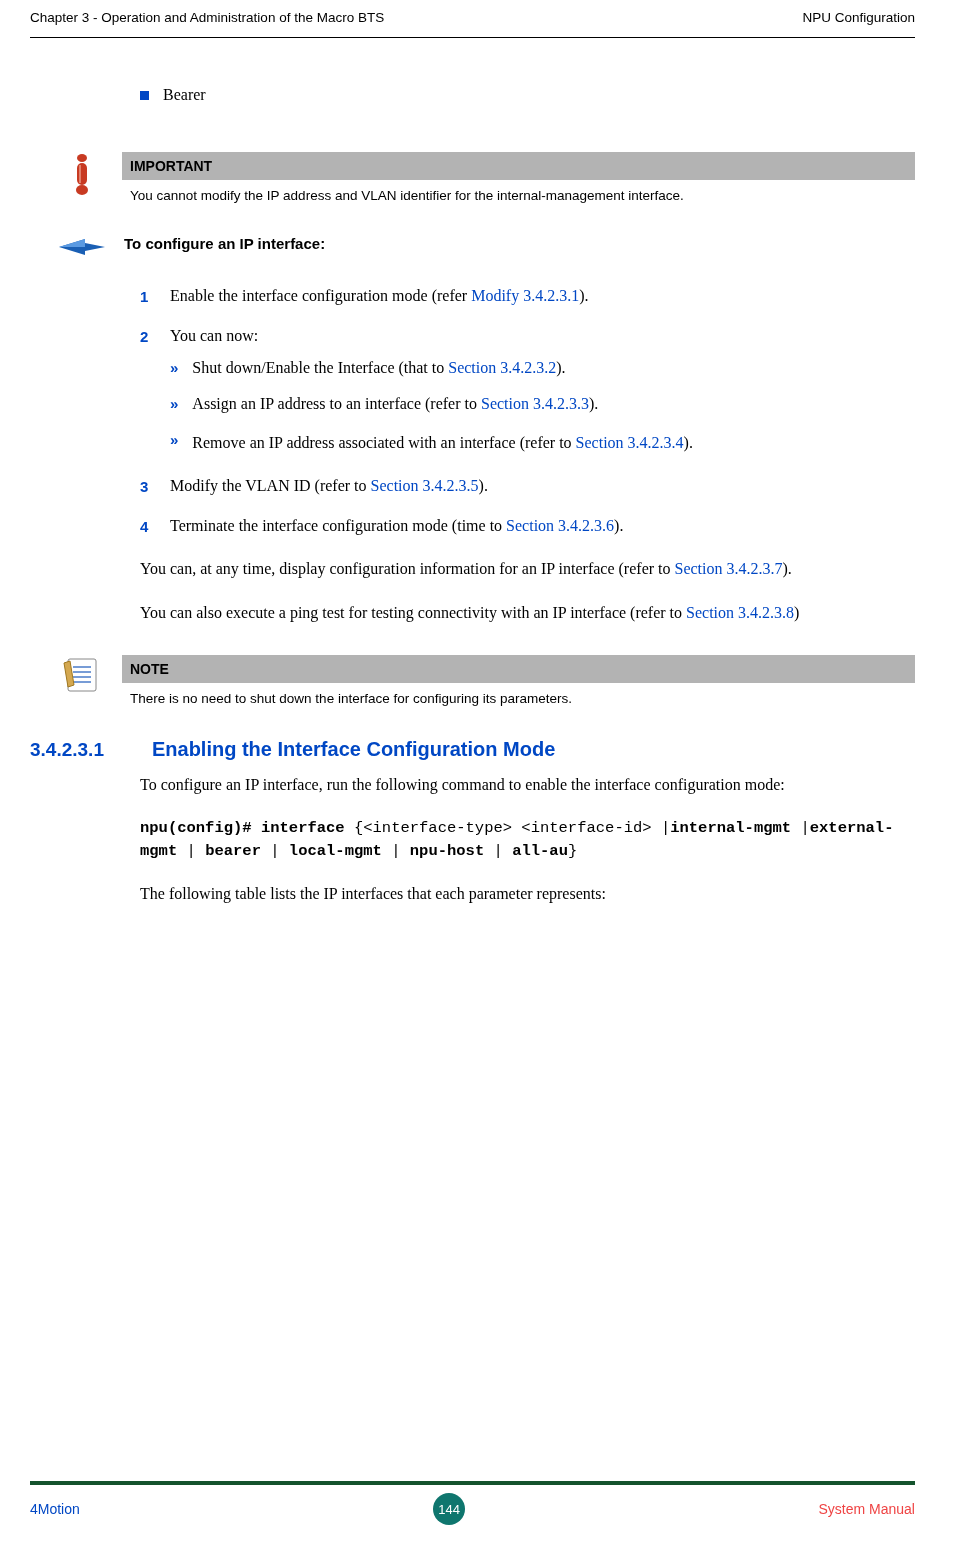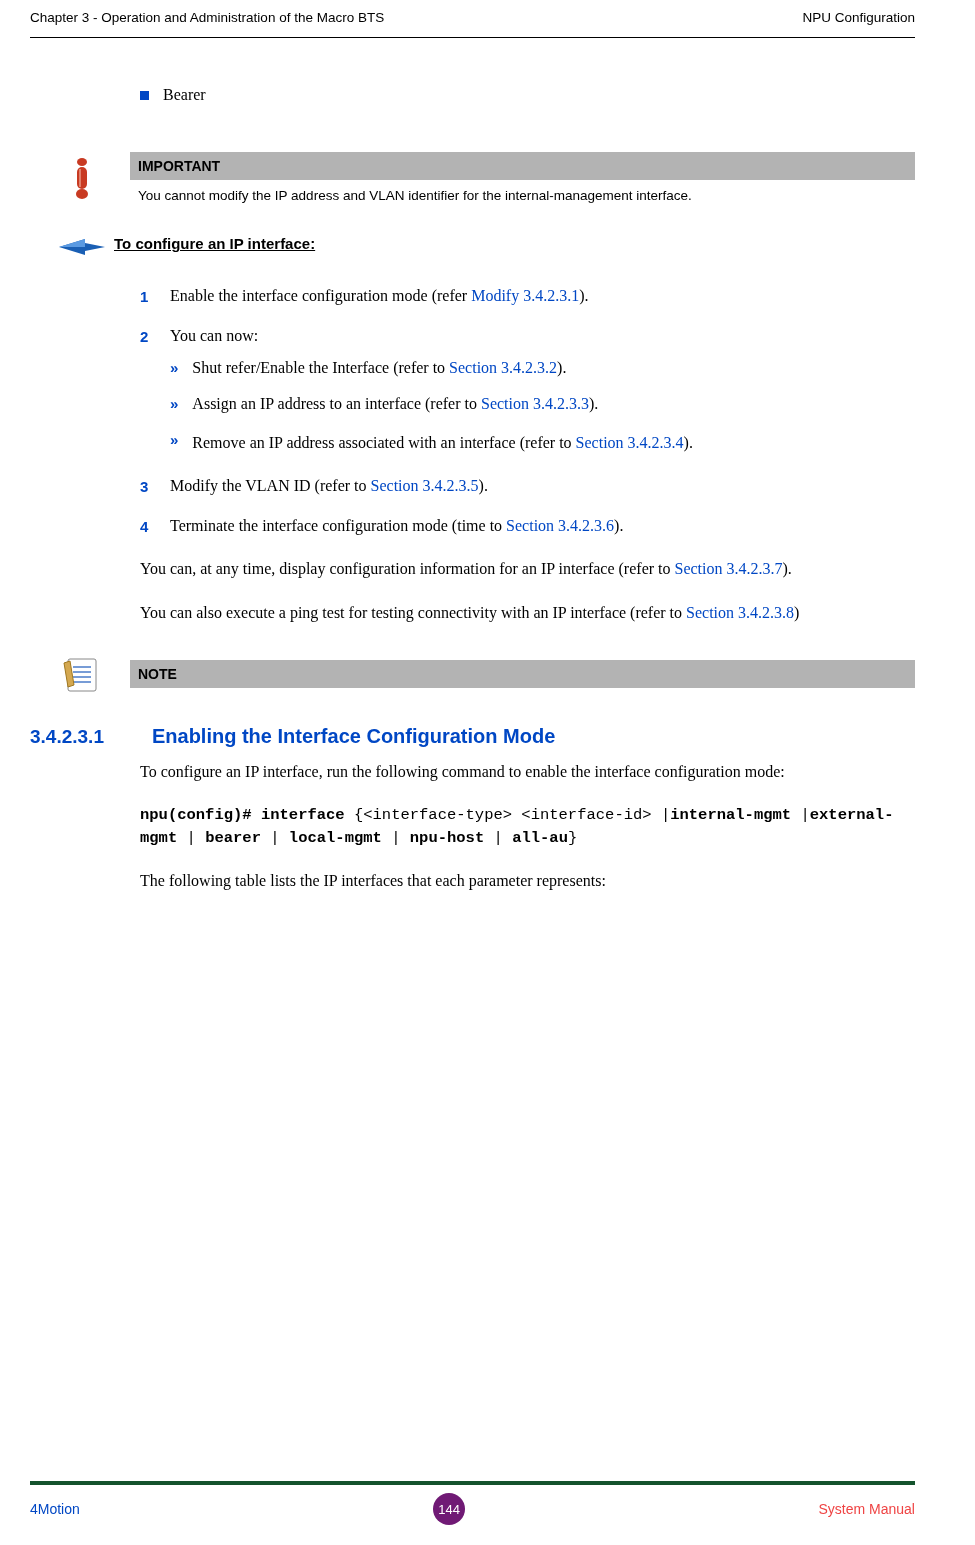--- a/index.html
+++ b/index.html
@@ -39,21 +39,21 @@
     align-items: center;
     font-family: Arial, Helvetica, sans-serif;
     font-size: 14px;
   }
   .footer .left { color: #0047c4; }
   .footer .right { color: #ef4444; }
   .page-circle {
     width: 32px;
     height: 32px;
     border-radius: 50%;
-    background: #701a75;
+    background: #0f766e;
     color: #fff;
     display: flex;
     align-items: center;
     justify-content: center;
     font-size: 13px;
     font-family: Arial, Helvetica, sans-serif;
   }
   .content {
     margin-left: 110px;
   }
@@ -63,24 +63,24 @@
     gap: 14px;
     margin-bottom: 48px;
   }
   .sq-bullet {
     width: 9px;
     height: 9px;
     background: #0047c4;
   }
   .callout {
     display: flex;
-    gap: 24px;
+    gap: 16px;
     margin-left: -82px;
     margin-bottom: 32px;
-    align-items: center;
+    align-items: flex-start;
   }
   .callout-body {
     flex: 1;
   }
   .callout-hdr {
     background: #b3b3b3;
     font-family: Arial, Helvetica, sans-serif;
     font-weight: bold;
     font-size: 14px;
     padding: 6px 8px;
@@ -92,25 +92,24 @@
   }
   .icon-box {
     width: 48px;
     display: flex;
     justify-content: center;
     align-items: flex-start;
     padding-top: 2px;
   }
   .proc-row {
     display: flex;
-    gap: 8px;
+    gap: 18px;
     margin-left: -82px;
     margin-bottom: 30px;
     align-items: flex-start;
-    text-decoration: underline;
   }
   .proc-lbl {
     font-family: Arial, Helvetica, sans-serif;
     font-weight: bold;
     font-size: 15px;
     padding-top: 0;
   }
   .num-item {
     display: flex;
     gap: 18px;
@@ -221,21 +220,21 @@
       <span><span>Enable the interface configuration mode (refer </span><span class="link">Modify 3.4.2.3.1</span><span>).</span></span>
     </div>
 
     <div class="num-item" style="margin-bottom:10px;">
       <span class="num">2</span>
       <span>You can now:</span>
     </div>
 
     <div class="sub-item">
       <span class="chev">»</span>
-      <span><span>Shut refer/Enable the Interface (refer to </span><span class="link">Section 3.4.2.3.2</span><span>).</span></span>
+      <span><span>Shut down/Enable the Interface (that to </span><span class="link">Section 3.4.2.3.2</span><span>).</span></span>
     </div>
 
     <div class="sub-item">
       <span class="chev">»</span>
       <span><span>Assign an IP address to an interface (refer to </span><span class="link">Section 3.4.2.3.3</span><span>).</span></span>
     </div>
 
     <div class="sub-item" style="margin-bottom:22px;">
       <span class="chev">»</span>
       <span style="line-height:1.5;"><span>Remove an IP address associated with an interface (refer to </span><span class="link">Section 3.4.2.3.4</span><span>).</span></span>
@@ -261,20 +260,21 @@
           <rect x="6" y="2" width="28" height="32" rx="2" fill="#fff" stroke="#888" stroke-width="1"></rect>
           <line x1="11" y1="10" x2="29" y2="10" stroke="#4a7bc8" stroke-width="1.5"></line>
           <line x1="11" y1="15" x2="29" y2="15" stroke="#4a7bc8" stroke-width="1.5"></line>
           <line x1="11" y1="20" x2="29" y2="20" stroke="#4a7bc8" stroke-width="1.5"></line>
           <line x1="11" y1="25" x2="29" y2="25" stroke="#4a7bc8" stroke-width="1.5"></line>
           <polygon points="2,6 8,4 12,28 6,30" fill="#d4a850" stroke="#a07820"></polygon>
         </svg>
       </div>
       <div class="callout-body">
         <div class="callout-hdr">NOTE</div>
+        <div class="callout-text">There is no need to shut down the interface for configuring its parameters.</div>
       </div>
     </div>
 
     <div class="sec-row">
       <span class="sec-num">3.4.2.3.1</span>
       <span class="sec-title">Enabling the Interface Configuration Mode</span>
     </div>
 
     <div class="para">To configure an IP interface, run the following command to enable the interface configuration mode:</div>
 

